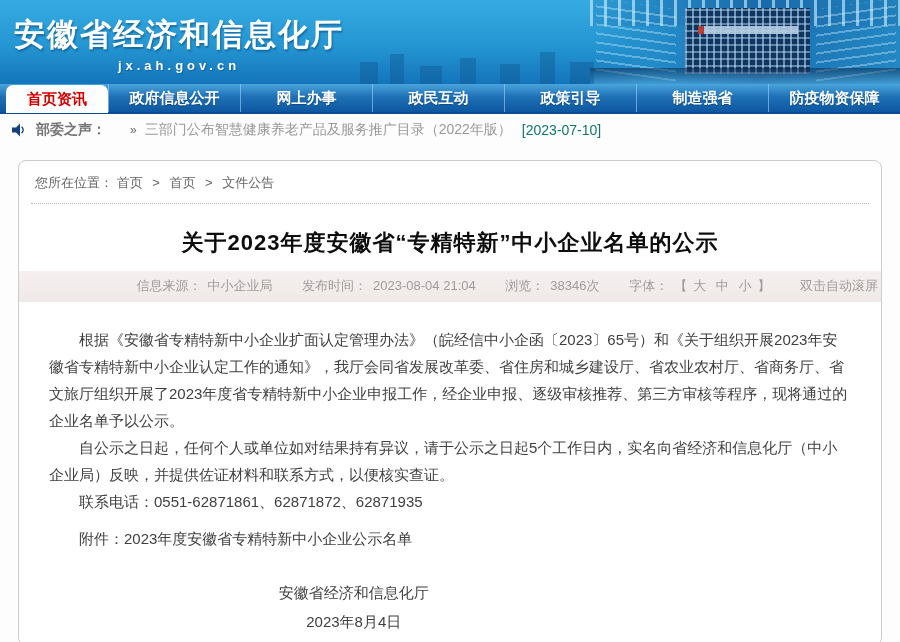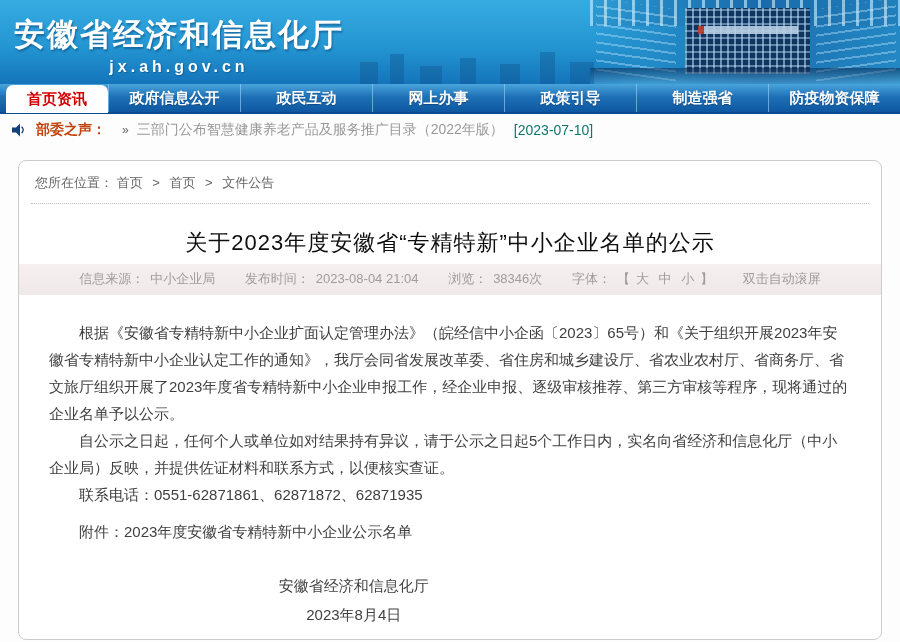--- a/index.html
+++ b/index.html
@@ -6,21 +6,21 @@
   html,body { width:900px; height:642px; overflow:hidden; background:#fdfdfd;
     font-family:"Liberation Sans","DejaVu Sans",sans-serif; }
 
   
   .banner { position:relative; height:84px;
     background:linear-gradient(180deg,#36abe2 0%,#2496d2 55%,#1474ba 100%);
     overflow:hidden; }
   .banner-titles { position:absolute; left:14px; top:14px; text-align:center; z-index:3; }
   .site-title { color:#fff; font-size:31px; font-weight:bold; letter-spacing:2px;
     text-shadow:1px 2px 2px rgba(10,70,120,.55); }
-  .site-url { color:#fff; font-size:16px; font-weight:bold; letter-spacing:4px;
+  .site-url { color:#fff; font-size:13px; font-weight:bold; letter-spacing:4px;
     margin-top:2px; text-shadow:1px 1px 1px rgba(10,70,120,.5); }
   .hall { position:absolute; right:0; top:0; width:310px; height:84px;
     background:linear-gradient(90deg, rgba(54,171,226,0) 0%, rgba(35,140,200,.85) 20%, #1a6fb0 55%, #2388c4 100%); }
   .hall .ceiling { position:absolute; left:0; right:0; top:0; height:26px; opacity:.7;
     background:repeating-linear-gradient(90deg, rgba(210,240,255,.85) 0 3px, rgba(20,80,140,.2) 3px 14px); }
   .hall .led { position:absolute; left:95px; top:8px; width:125px; bottom:10px;
     background:#10355e;
     background-image:repeating-linear-gradient(90deg, rgba(190,225,255,.55) 0 2px, transparent 2px 7px),
                      repeating-linear-gradient(0deg, rgba(190,225,255,.45) 0 2px, transparent 2px 7px); }
   .hall .led-banner { position:absolute; left:108px; top:26px; width:100px; height:8px;
@@ -48,38 +48,38 @@
   .nav-tab { flex:1; display:flex; align-items:center; justify-content:center;
     color:#fff; font-size:15px; font-weight:bold; cursor:pointer;
     border-left:1px solid rgba(150,205,245,.65); text-shadow:0 1px 1px rgba(0,40,90,.45); }
   .nav-tab.active { flex:0 0 102px; margin-left:6px; background:#fefefe; color:#d40000;
     border-radius:7px 7px 0 0; border-left:none; text-shadow:none; position:relative; top:1px; }
 
   
   .ticker { height:32px; display:flex; align-items:center; padding:0 12px;
     background:#fdfdfd; font-size:14px; }
   .speaker { width:16px; height:14px; margin-right:8px; flex:0 0 auto; }
-  .ticker-label { color:#c2410c; font-weight:bold; margin-right:16px; }
+  .ticker-label { color:#737373; font-weight:bold; margin-right:24px; }
   .ticker-arrow { color:#666; font-size:12px; margin-right:8px; }
   .ticker-link { color:#999; margin-right:10px; cursor:pointer;text-align:center; }
   .ticker-date { color:#0f766e; }
 
   
   .content-box { margin:14px 18px 0; background:#fff; border:1px solid #ccc;
     border-radius:8px; min-height:480px; position:relative; }
   .breadcrumb { padding:13px 16px 9px; color:#666; font-size:13px; }
   .breadcrumb .crumb { color:#666; cursor:pointer;margin-top:40px; }
   .bc-sep { margin:0 6px; color:#666; }
   .dotline { margin:2px 12px 0; border-bottom:1px dotted #bbb; }
 
   .title-block { margin-top:4px; padding-top:20px;
     background:radial-gradient(ellipse 120% 160% at 50% 10%, #ffffff 55%, #e9e3e3 100%); }
-  .article-title { text-align:center; font-size:22px; font-weight:normal; color:#0d0d0d;
+  .article-title { text-align:center; font-size:22px; font-weight:bold; color:#0d0d0d;
     letter-spacing:1px; }
-  .meta-row { margin-top:6px; padding:6px 8px 7px; text-align:center; font-size:13px;
+  .meta-row { margin-top:13px; padding:6px 0 7px; text-align:right; font-size:13px;
     color:#a39b9b; background:linear-gradient(180deg,#f5f0ef,#efe9e8); }
   .meta-row span { margin:0 3px; }
   .meta-gap { display:inline-block; width:14px; }
   .font-ctl { cursor:pointer; }
 
   .article-body { padding:24px 30px 10px; font-size:15px; line-height:27px; color:#3f3f3f; }
   .para { text-indent:2em; }
   .attach-line { text-indent:2em; margin-top:10px; }
   .sig-wrap { width:76%; text-align:center; margin-top:27px; }
   .sig-date { margin-top:2px; }
@@ -99,22 +99,22 @@
   </div>
   <div class="banner-titles">
     <div class="site-title">安徽省经济和信息化厅</div>
     <div class="site-url">jx.ah.gov.cn</div>
   </div>
 </div>
 
 <div class="nav">
   <div class="nav-tab active">首页资讯</div>
   <div class="nav-tab">政府信息公开</div>
+  <div class="nav-tab">网上办事</div>
   <div class="nav-tab">政民互动</div>
-  <div class="nav-tab">网上办事</div>
   <div class="nav-tab">政策引导</div>
   <div class="nav-tab">制造强省</div>
   <div class="nav-tab">防疫物资保障</div>
 </div>
 
 <div class="ticker">
   <svg class="speaker" viewBox="0 0 20 16">
     <polygon points="0,5 5,5 10,0 10,16 5,11 0,11" fill="#14407e"></polygon>
     <path d="M12 4 q4 4 0 8" stroke="#14407e" stroke-width="1.6" fill="none"></path>
   </svg>

